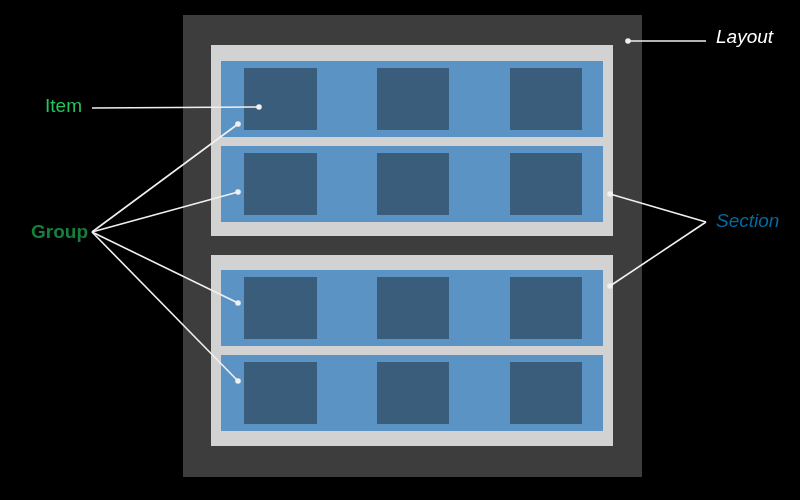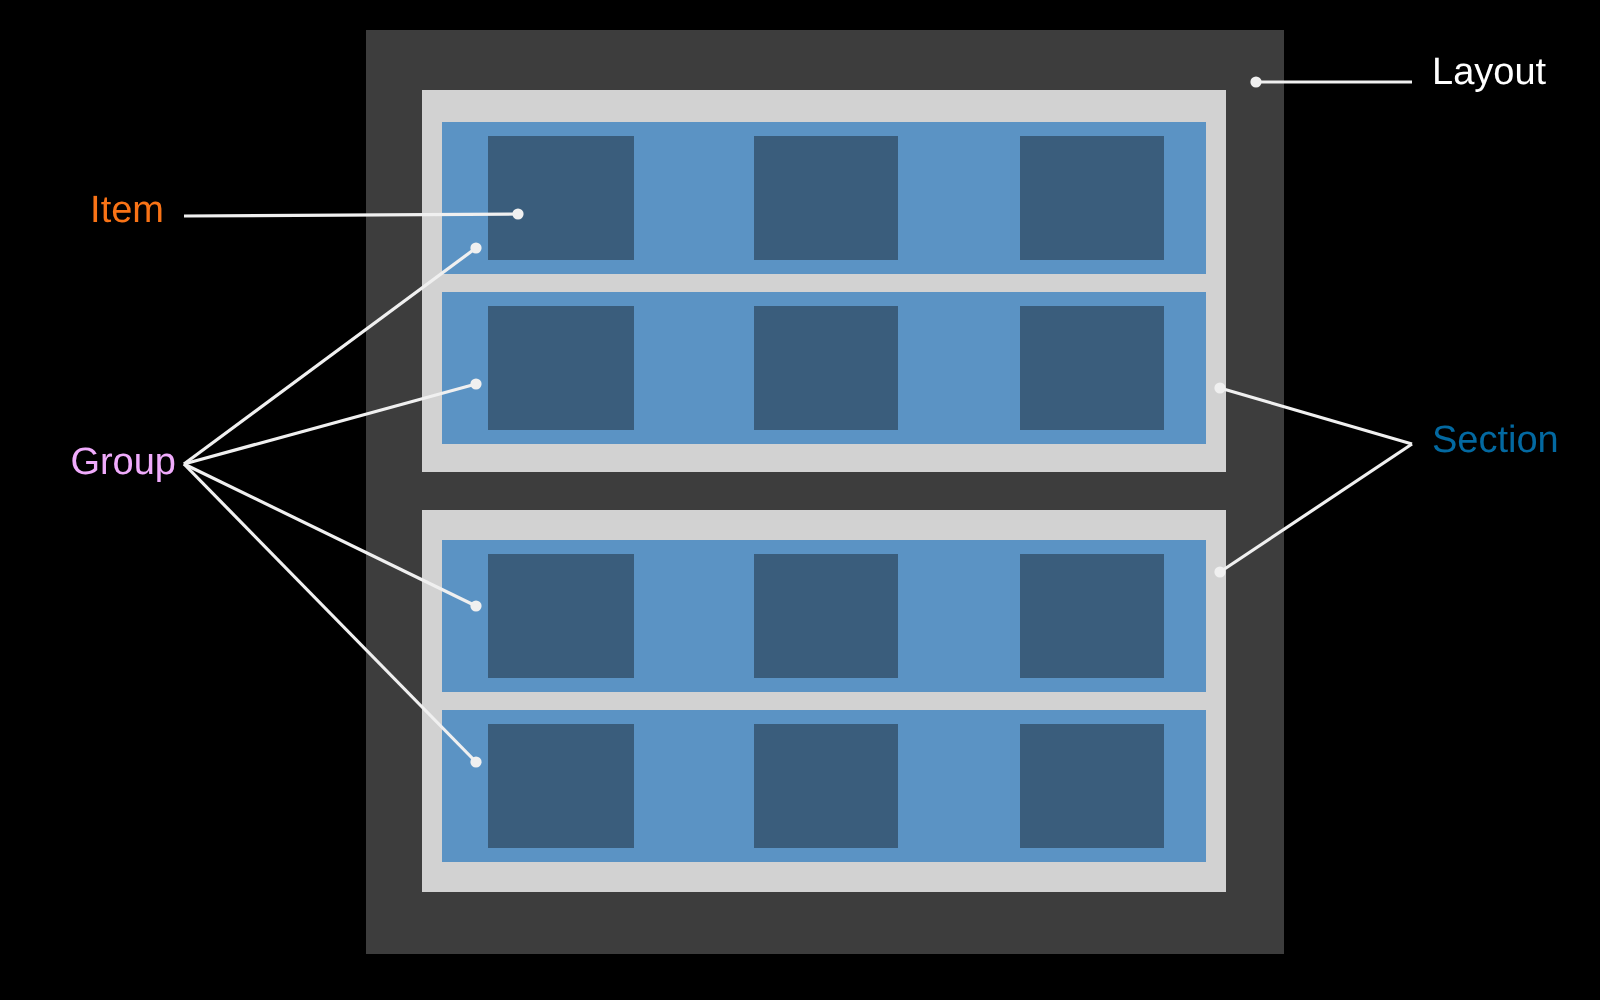--- a/index.html
+++ b/index.html
@@ -51,20 +51,21 @@
   .anno-label {
     position: absolute;
     color: #ffffff;
     font-family: "Liberation Sans", sans-serif;
     font-size: 19px;
     line-height: 19px;
     white-space: nowrap;
   }
   .anno-label.right-anchored {
     text-align: left;
+    font-style: italic;
   }
   .anno-label.left-anchored {
     text-align: right;
   }
 </style>
 </head>
 <body>
 
 <div id="stage">
 
@@ -112,18 +113,18 @@
       <g>
         <line x1="706" y1="222" x2="610" y2="194" stroke="#f0f0f0" stroke-width="1.6"></line>
         <circle cx="610" cy="194" r="2.8" fill="#f0f0f0"></circle>
         <line x1="706" y1="222" x2="610" y2="286" stroke="#f0f0f0" stroke-width="1.6"></line>
         <circle cx="610" cy="286" r="2.8" fill="#f0f0f0"></circle>
       </g>
     </svg>
 
   <div id="labels">
       <div class="anno-label right-anchored" style="top: 27px; color: rgb(255, 255, 255); left: 716px;">Layout</div>
-      <div class="anno-label left-anchored" style="top: 96px; color: #f97316; left: 0px; width: 82px;">Item</div>
-      <div class="anno-label left-anchored" style="top: 222px; color: #f0abfc; left: 0px; width: 88px;">Group</div>
+      <div class="anno-label left-anchored" style="top: 96px; color: #22c55e; left: 0px; width: 82px;">Item</div>
+      <div class="anno-label left-anchored" style="top: 222px; color: #15803d; left: 0px; width: 88px; font-weight: bold;">Group</div>
       <div class="anno-label right-anchored" style="top: 211px; color: #0369a1; left: 716px;">Section</div>
     </div>
 
 </div>
 
 </body></html>

